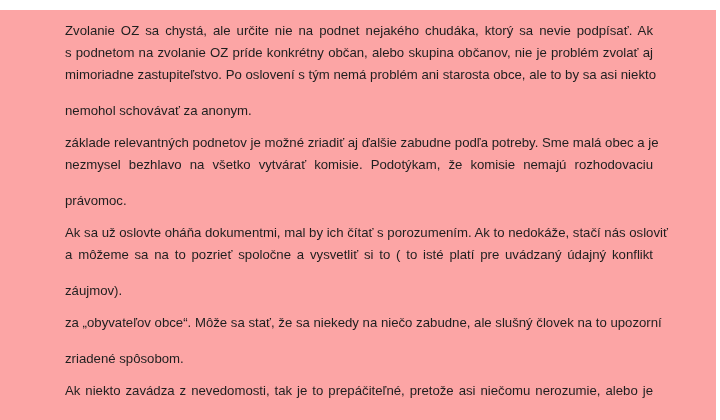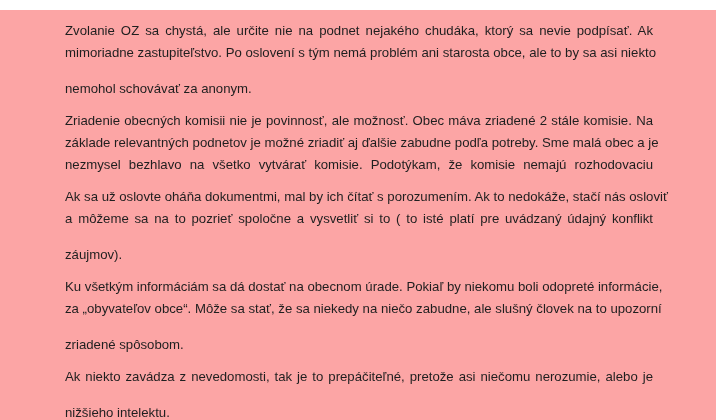--- a/index.html
+++ b/index.html
@@ -31,38 +31,38 @@
   .line.last { text-align-last: left; margin-top: 14px; }
 </style>
 </head>
 <body>
 
 <div class="page">
   <div class="text">
 
     <p class="para">
       <span class="line">Zvolanie OZ sa chystá, ale určite nie na podnet nejakého chudáka, ktorý sa nevie podpísať. Ak</span>
+      <span class="line">s podnetom na zvolanie OZ príde konkrétny občan, alebo skupina občanov, nie je problém zvolať aj</span>
       <span class="line">mimoriadne zastupiteľstvo. Po oslovení s tým nemá problém ani starosta obce, ale to by sa asi niekto</span>
       <span class="line last">nemohol schovávať za anonym.</span>
     </p>
 
     <p class="para">
-      <span class="line">Zriadenie obecných komisii nie je povinnosť, ale možnosť. Obec máva zriadené 2 stále komisie. Na</span>
       <span class="line">základe relevantných podnetov je možné zriadiť aj ďalšie zabudne podľa potreby. Sme malá obec a je</span>
       <span class="line">nezmysel bezhlavo na všetko vytvárať komisie. Podotýkam, že komisie nemajú rozhodovaciu</span>
+      <span class="line last">právomoc.</span>
     </p>
 
     <p class="para">
       <span class="line">Ak sa už oslovte oháňa dokumentmi, mal by ich čítať s porozumením. Ak to nedokáže, stačí nás osloviť</span>
       <span class="line">a môžeme sa na to pozrieť spoločne a vysvetliť si to ( to isté platí pre uvádzaný údajný konflikt</span>
       <span class="line last">záujmov).</span>
     </p>
 
     <p class="para">
-      <span class="line">Ku všetkým informáciám sa dá dostať na obecnom úrade. Pokiaľ by niekomu boli odopreté informácie,</span>
       <span class="line">za „obyvateľov obce“. Môže sa stať, že sa niekedy na niečo zabudne, ale slušný človek na to upozorní</span>
       <span class="line last">zriadené spôsobom.</span>
     </p>
 
     <p class="para">
       <span class="line">Ak niekto zavádza z nevedomosti, tak je to prepáčiteľné, pretože asi niečomu nerozumie, alebo je</span>
       <span class="line last">nižšieho intelektu.</span>
     </p>
 
   </div>

